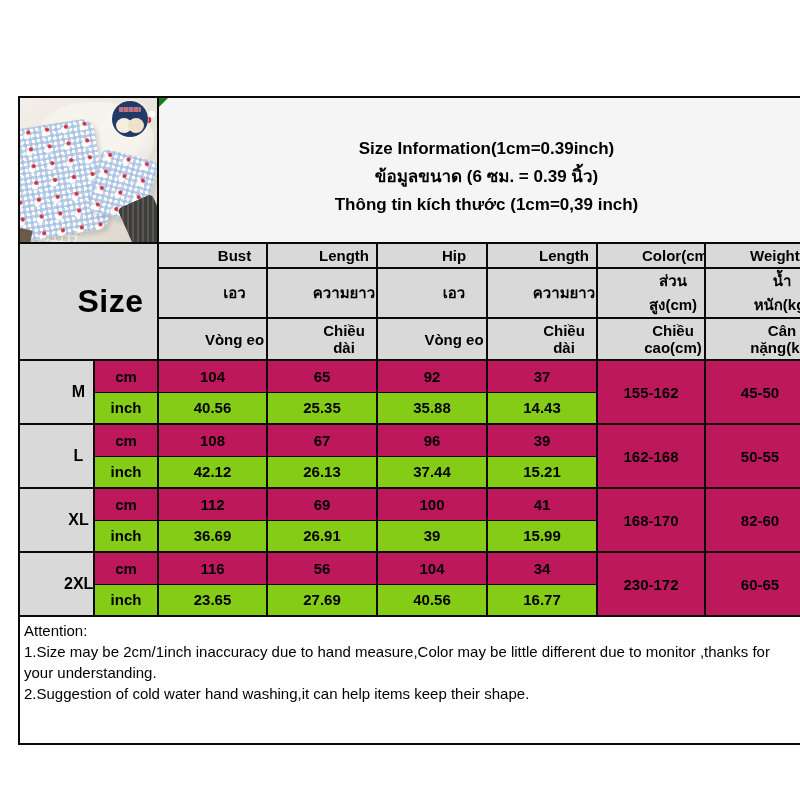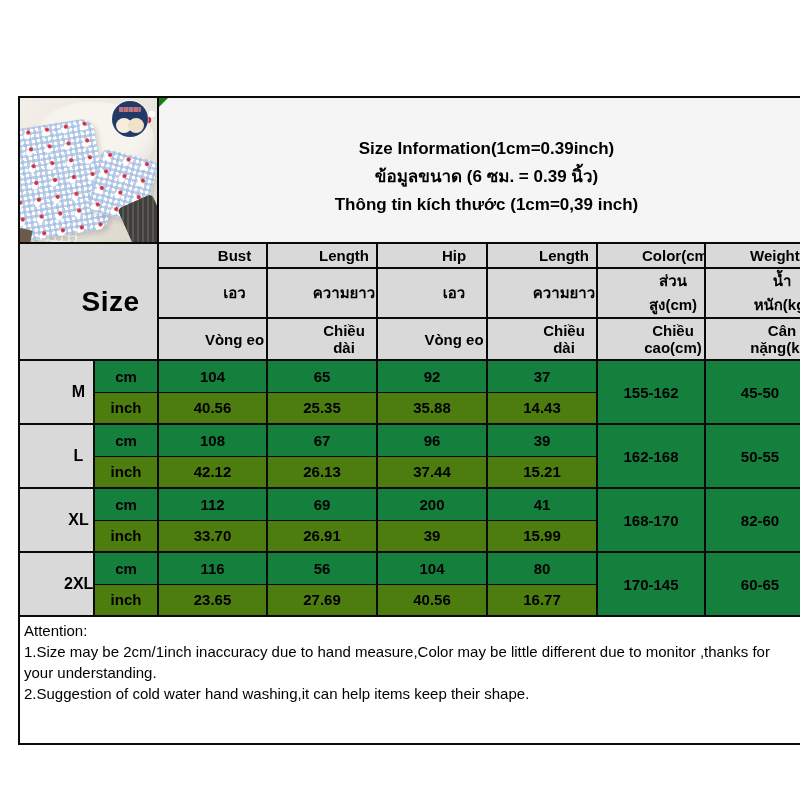--- a/index.html
+++ b/index.html
@@ -16,24 +16,24 @@
     font-weight:bold; font-size:15px; overflow:hidden;
   }
   tr.photo-row    { height:144px; }
   tr.hdr1         { height:25px; }
   tr.hdr2         { height:34px; }
   tr.hdr3         { height:42px; }
   tr.r-cm, tr.r-in{ height:32px; }
   tr.attn-row     { height:128px; }
 
   td.hcell, td.size-big, td.size-lbl { background:#d9d9d9;padding-left:44px; }
-  td.size-big { font-size:28px; letter-spacing:.5px; }
+  td.size-big { font-size:32px; letter-spacing:.5px; }
   td.size-lbl { font-size:16px; }
-  td.unit-cm, td.v-cm, td.range { background:#15803d; }
-  td.unit-in, td.v-in { background:#4d7c0f; }
+  td.unit-cm, td.v-cm, td.range { background:#be185d; }
+  td.unit-in, td.v-in { background:#84cc16; }
   td.hcell { font-size:15px; }
 
   
   tr.r-in td { border-top-width:1px; }
   tr.r-cm td.v-cm, tr.r-cm td.unit-cm { border-bottom-width:1px; }
 
   
   td.title-cell {
     position:relative; background:#f5f5f5; vertical-align:middle;
   }
@@ -224,41 +224,41 @@
       <td class="v-in">26.13</td>
       <td class="v-in">37.44</td>
       <td class="v-in">15.21</td>
     </tr>
 
     <tr class="r-cm">
       <td class="size-lbl" rowspan="2">XL</td>
       <td class="unit-cm">cm</td>
       <td class="v-cm">112</td>
       <td class="v-cm">69</td>
-      <td class="v-cm">200</td>
+      <td class="v-cm">100</td>
       <td class="v-cm">41</td>
       <td class="range" rowspan="2">168-170</td>
       <td class="range" rowspan="2">82-60</td>
     </tr>
     <tr class="r-in">
       <td class="unit-in">inch</td>
-      <td class="v-in">33.70</td>
+      <td class="v-in">36.69</td>
       <td class="v-in">26.91</td>
       <td class="v-in">39</td>
       <td class="v-in">15.99</td>
     </tr>
 
     <tr class="r-cm">
       <td class="size-lbl" rowspan="2">2XL</td>
       <td class="unit-cm">cm</td>
       <td class="v-cm">116</td>
       <td class="v-cm">56</td>
       <td class="v-cm">104</td>
-      <td class="v-cm">80</td>
-      <td class="range" rowspan="2">170-145</td>
+      <td class="v-cm">34</td>
+      <td class="range" rowspan="2">230-172</td>
       <td class="range" rowspan="2">60-65</td>
     </tr>
     <tr class="r-in">
       <td class="unit-in">inch</td>
       <td class="v-in">23.65</td>
       <td class="v-in">27.69</td>
       <td class="v-in">40.56</td>
       <td class="v-in">16.77</td>
     </tr>
 

